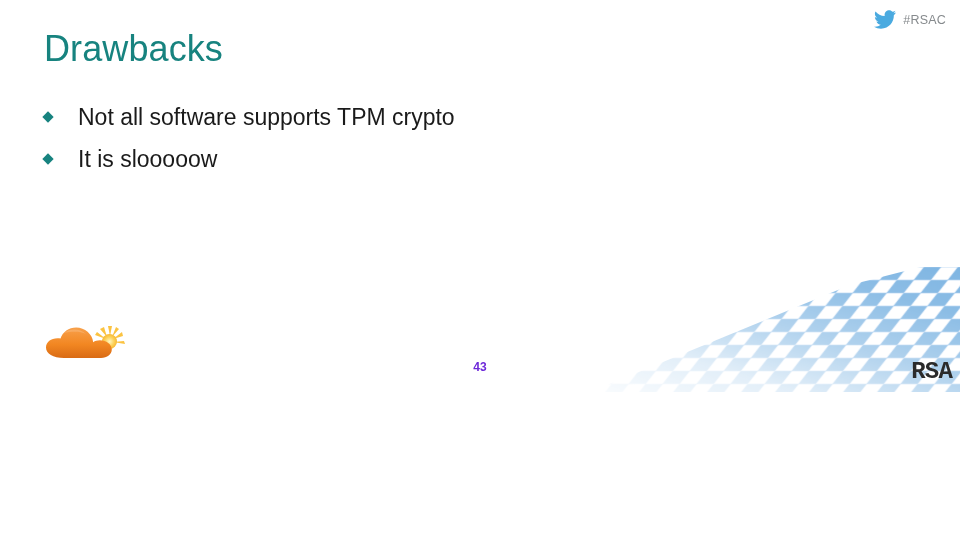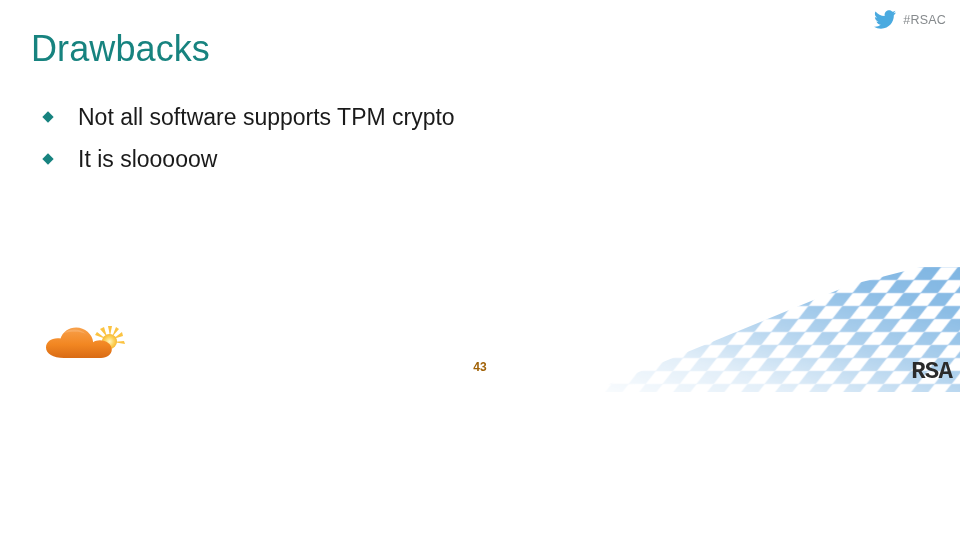--- a/index.html
+++ b/index.html
@@ -36,21 +36,21 @@
   .hashtag-text {
     font-size: 12.5px;
     color: #868a8d;
     letter-spacing: 0.2px;
     font-family: "Liberation Sans", sans-serif;
   }
 
   
   .slide-title {
     position: absolute;
-    left: 31px;
+    left: 44px;
     top: 28px;
     font-size: 36px;
     font-weight: 400;
     color: #17837f;
     letter-spacing: 0.1px;
     font-family: "Liberation Sans", sans-serif;
   }
 
   
   .body-list {
@@ -85,21 +85,21 @@
 
   
   .page-number {
     position: absolute;
     left: 0;
     right: 0;
     bottom: 18px;
     text-align: center;
     font-size: 12px;
     font-weight: bold;
-    color: #a16207;
+    color: #6d28d9;
     font-family: "Liberation Sans", sans-serif;
   }
 
   
   .cloudflare-logo {
     position: absolute;
     left: 28px;
     bottom: 10px;
     width: 130px;
     height: 58px;

